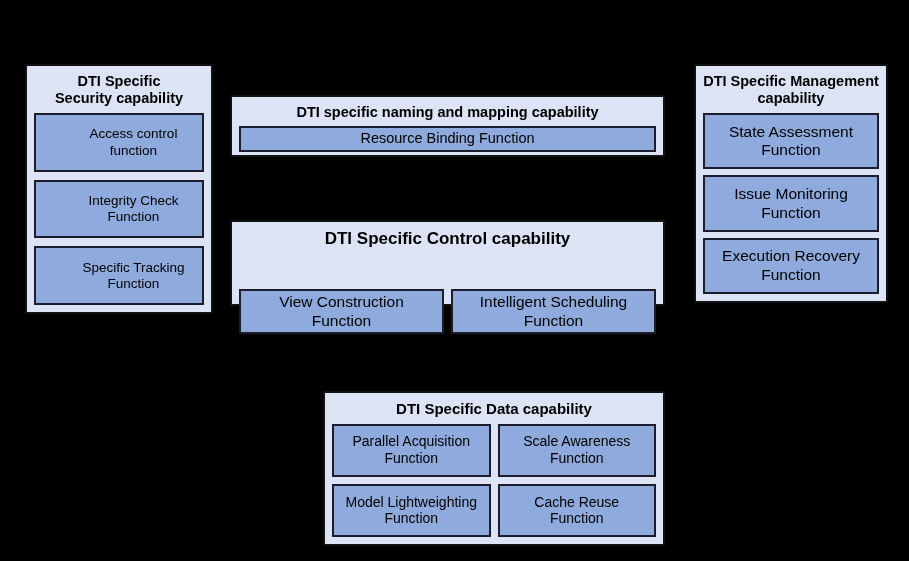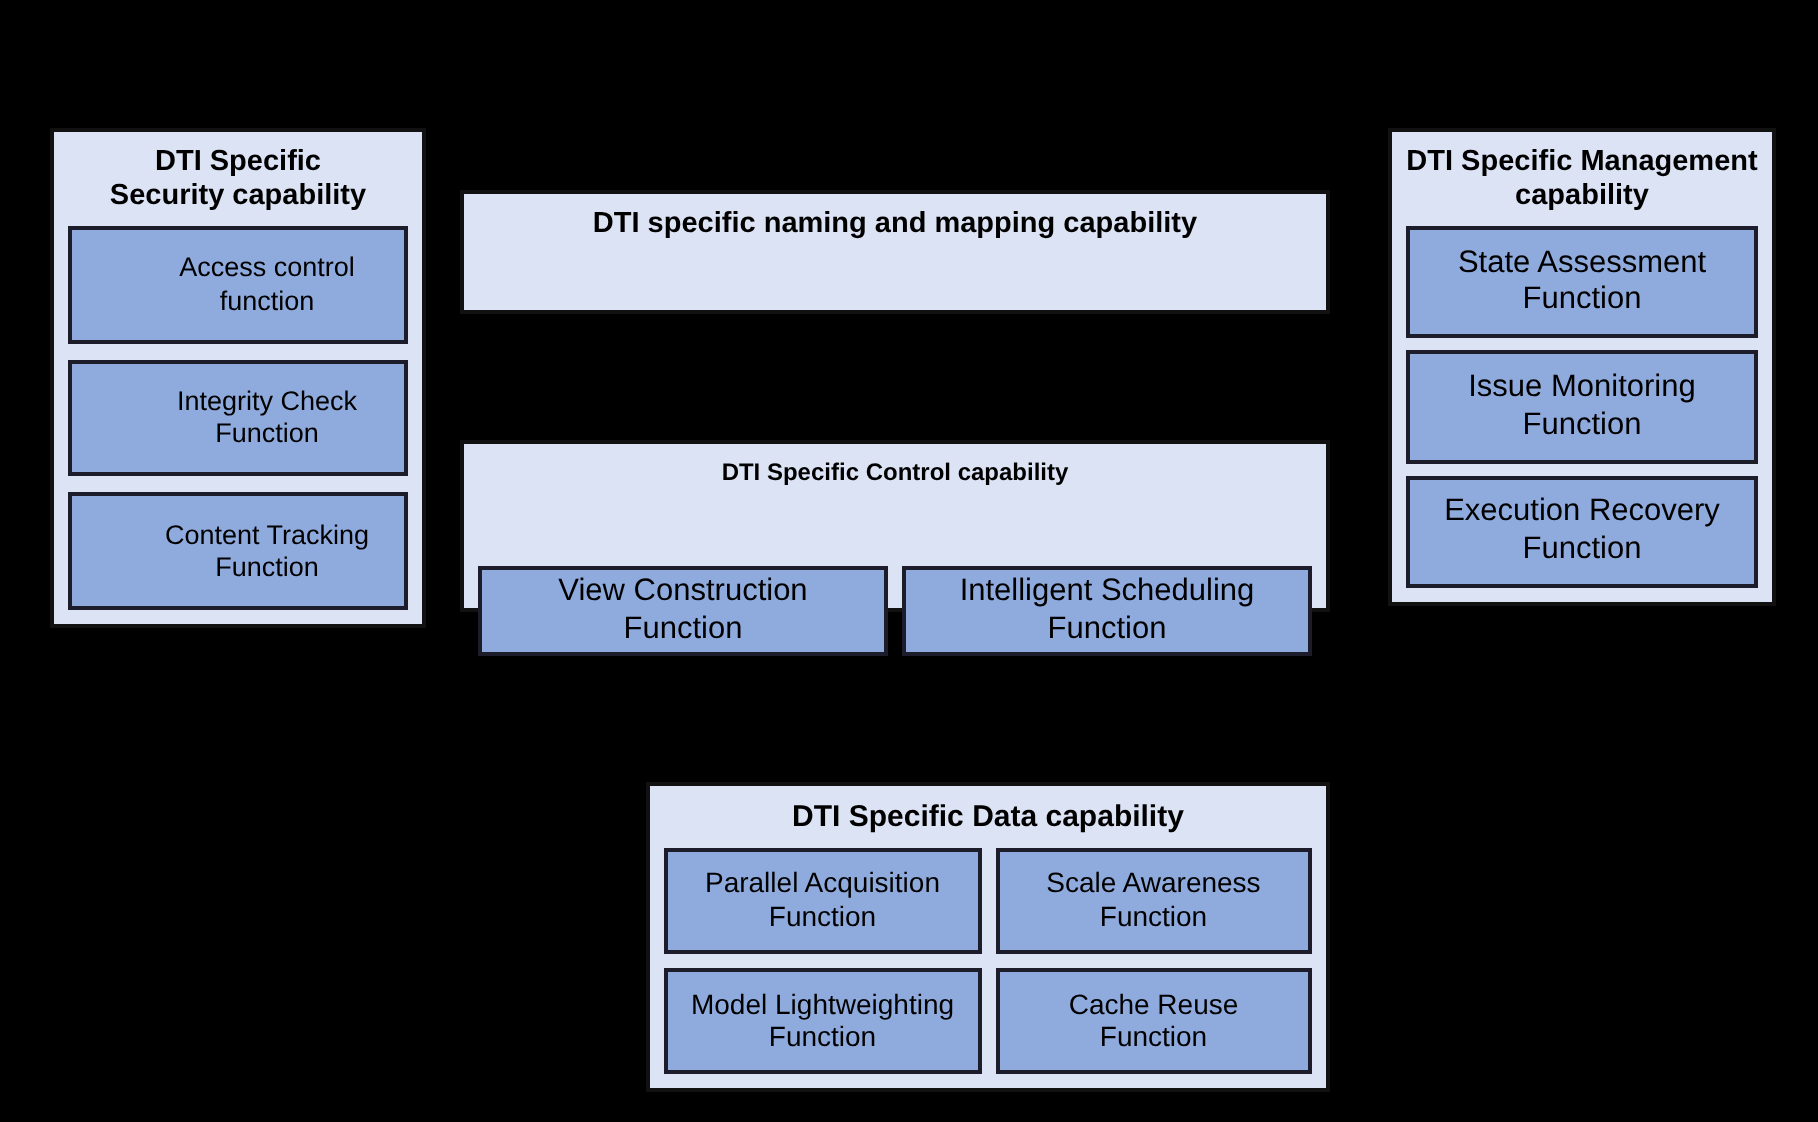--- a/index.html
+++ b/index.html
@@ -89,21 +89,21 @@
   #panel-naming .panel-title { padding-bottom: 5px; }
   #panel-naming .fn-box { font-size: 14.5px; }
 
   
   #panel-control {
     left: 230px;
     top: 220px;
     width: 435px;
     height: 86px;
   }
-  #panel-control .panel-title { font-size: 12px; }
+  #panel-control .panel-title { font-size: 17px; }
   #panel-control .fn-box { font-size: 15.5px; margin-top: 34px; }
 
   
   #panel-management {
     left: 694px;
     top: 64px;
     width: 194px;
     height: 239px;
   }
   #panel-management .fn-area { gap: 6px; border-radius: 29px; }
@@ -129,30 +129,31 @@
   <div class="fn-area">
     <div class="fn-row">
       <div class="fn-box">Access control
 function</div>
     </div>
     <div class="fn-row">
       <div class="fn-box">Integrity Check
 Function</div>
     </div>
     <div class="fn-row">
-      <div class="fn-box">Content Tracking
+      <div class="fn-box">Specific Tracking
 Function</div>
     </div>
   </div>
 </div>
 
 <div class="panel" id="panel-naming">
   <div class="panel-title">DTI specific naming and mapping capability</div>
   <div class="fn-area">
     <div class="fn-row">
+      <div class="fn-box">Resource Binding Function</div>
     </div>
   </div>
 </div>
 
 <div class="panel" id="panel-control">
   <div class="panel-title">DTI Specific Control capability</div>
   <div class="fn-area">
     <div class="fn-row">
       <div class="fn-box">View Construction
 Function</div>

